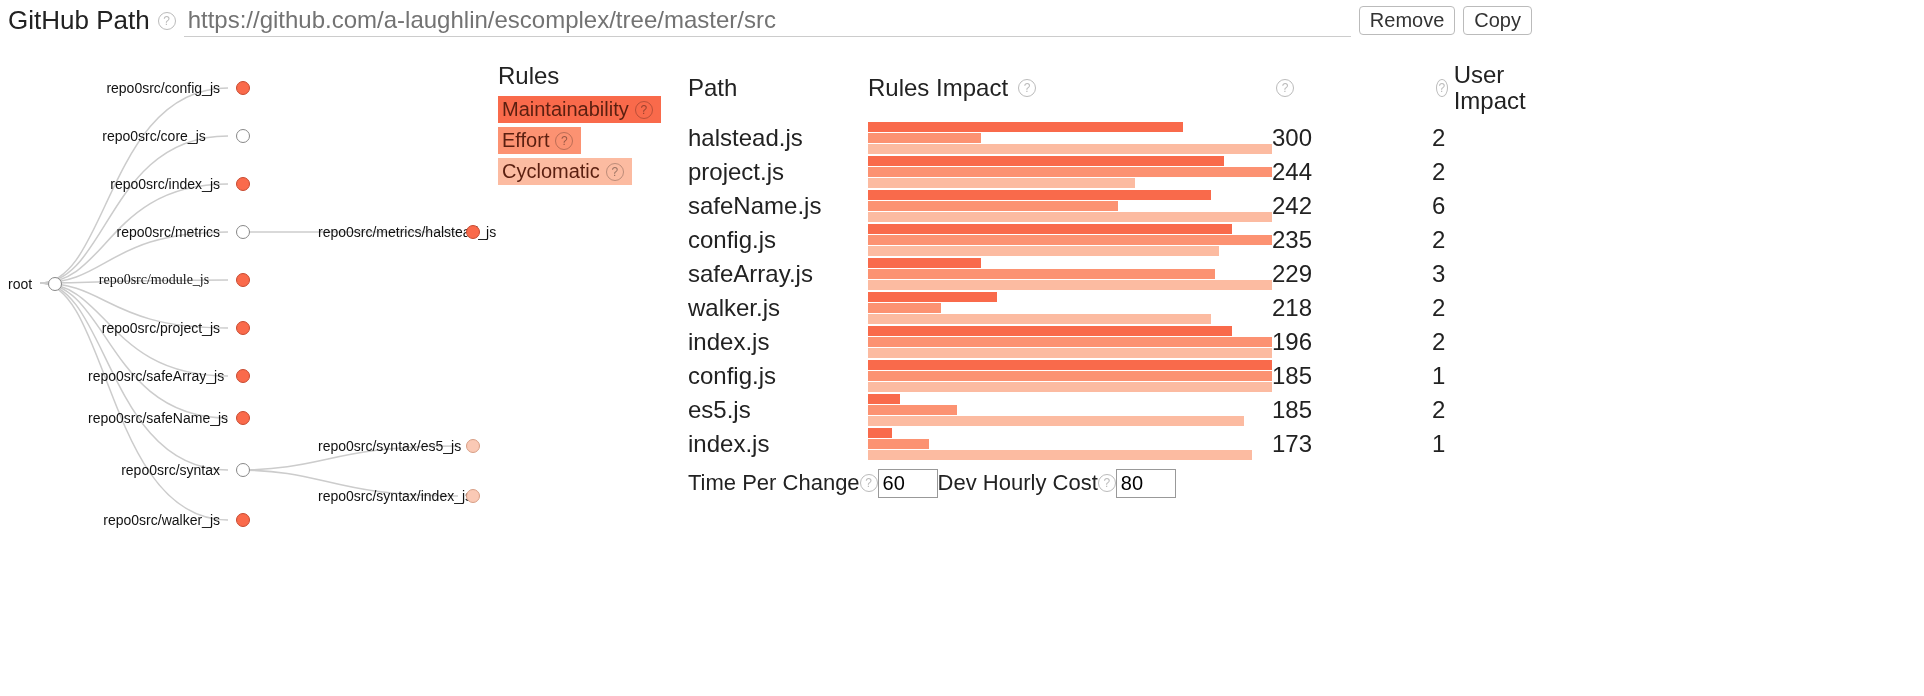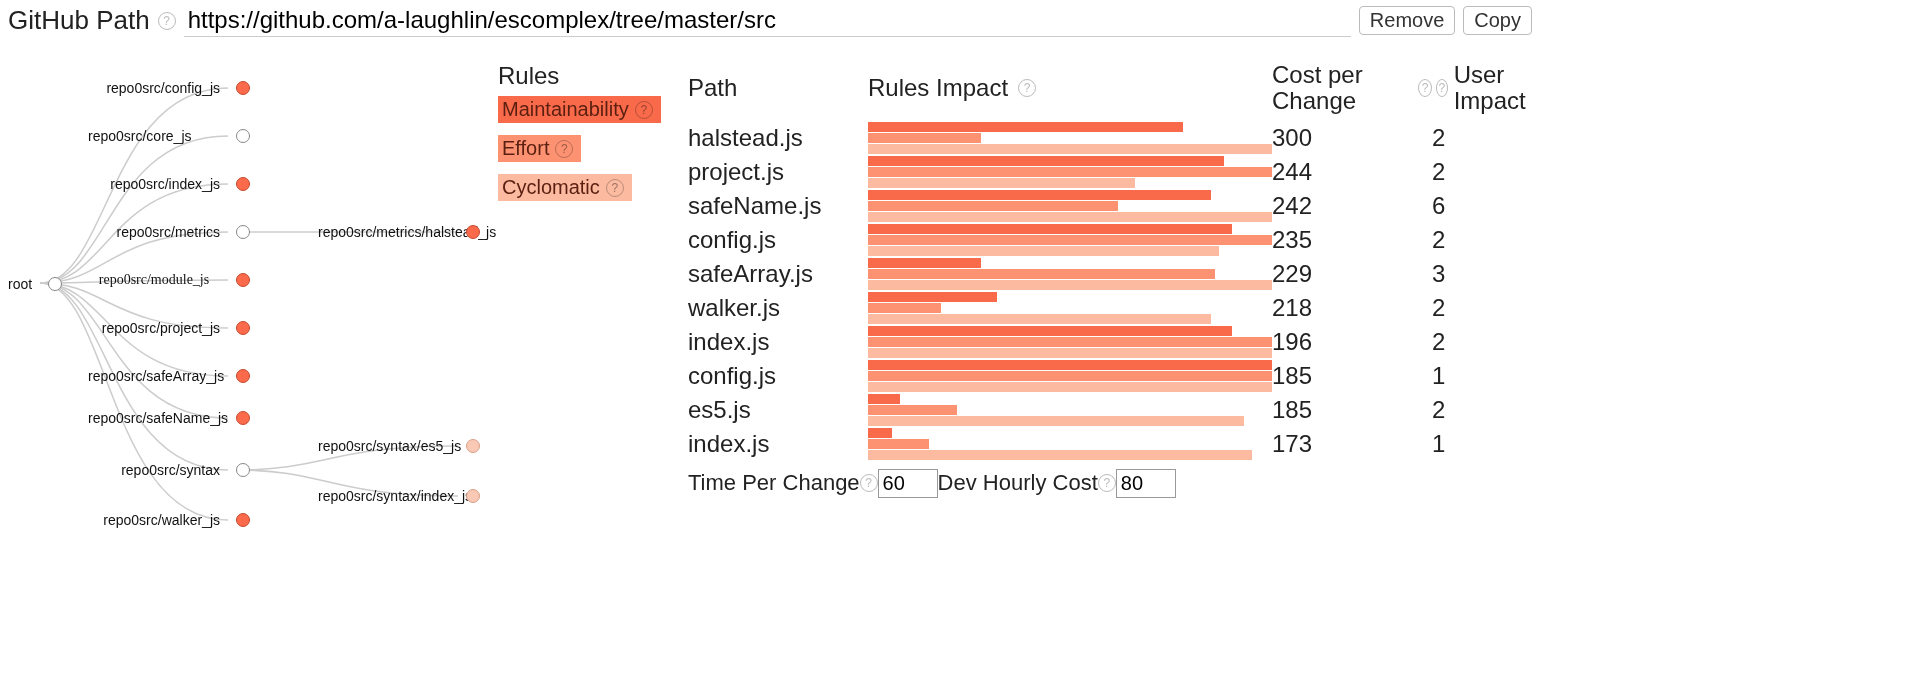--- a/index.html
+++ b/index.html
@@ -1,34 +1,34 @@
 <!DOCTYPE html>
 <html><head>
 <meta charset="utf-8">
 <style>
   html,body{margin:0;padding:0;font-family:-apple-system,BlinkMacSystemFont,"Helvetica Neue",Arial,sans-serif;color:#222;background:#fff;}
   *{box-sizing:border-box;}
   .wrap{width:1540px;padding:4px 8px;}
   .topbar{display:flex;align-items:center;gap:8px;margin-bottom:21px;}
   .label-gh{font-size:26px;white-space:nowrap;}
   .help{display:inline-flex;align-items:center;justify-content:center;width:18px;height:18px;border:1px solid #bbb;border-radius:50%;color:#bbb;font-size:12px;line-height:1;cursor:default;}
-  .url-input{flex:1;font-size:24px;border:none;border-bottom:1px solid #ccc;padding:2px 4px;outline:none;color:#000000;}
+  .url-input{flex:1;font-size:24px;border:none;border-bottom:1px solid #ccc;padding:2px 4px;outline:none;color:#737373;}
   .btn{font-size:20px;border:1px solid #bbb;border-radius:4px;background:#fff;padding:2px 10px;cursor:pointer;color:#333;}
   .cols{display:flex;align-items:flex-start;}
   
   .tree{position:relative;width:490px;height:480px;flex:0 0 490px;}
   .node{position:absolute;display:flex;align-items:center;gap:16px;font-size:14px;color:#111;white-space:nowrap;}
   .node .dot{width:14px;height:14px;border-radius:50%;border:1px solid #888;background:#fff;flex:0 0 14px;}
   .node .dot.filled{background:#fa6a4b;border-color:#c84a30;}
   .node .dot.faded{background:#fac9b5;border-color:#d89f86;}
   .tree svg{position:absolute;left:0;top:0;}
   
   .rules{width:190px;flex:0 0 190px;margin-top:4px;}
   .rules h2{font-size:24px;font-weight:400;margin:0 0 6px 0;}
-  .rule{display:inline-flex;align-items:center;gap:6px;font-size:20px;color:#5a1f10;padding:2px 8px 2px 4px;margin-bottom:12px;cursor:pointer;}
+  .rule{display:inline-flex;align-items:center;gap:6px;font-size:20px;color:#5a1f10;padding:2px 8px 2px 4px;margin-bottom:4px;cursor:pointer;}
   .rule .rhelp{width:18px;height:18px;border:1px solid rgba(0,0,0,.25);border-radius:50%;display:inline-flex;align-items:center;justify-content:center;font-size:12px;color:rgba(0,0,0,.4);}
   
   .table{flex:1;margin-top:4px;}
   .thead,.trow{display:flex;align-items:center;}
   .col-path{width:180px;flex:0 0 180px;font-size:24px;}
   .col-bars{flex:1;position:relative;height:34px;}
   .col-cost{width:160px;flex:0 0 160px;font-size:24px;}
   .col-user{width:100px;flex:0 0 100px;font-size:24px;}
   .thead .col-path,.thead .col-cost,.thead .col-user{font-size:24px;}
   .thead{align-items:center;margin-bottom:6px;}
@@ -80,21 +80,21 @@
       <div class="node" style="left:0;top:218px;">
         <span>root</span>
           <span class="dot"></span>
       </div>
       <div id="tree-nodes">
           <div class="node" style="left: 80px; top: 22px;">
             <span style="width: 132px; text-align: right;">repo0src/config_js</span>
             <span class="dot filled"></span>
           </div>
           <div class="node" style="left: 80px; top: 70px;">
-            <span style="width: 132px; text-align: left;">repo0src/core_js</span>
+            <span style="width: 132px; text-align: center;">repo0src/core_js</span>
             <span class="dot"></span>
           </div>
           <div class="node" style="left: 80px; top: 118px;">
             <span style="width: 132px; text-align: right;">repo0src/index_js</span>
             <span class="dot filled"></span>
           </div>
           <div class="node" style="left: 80px; top: 166px;">
             <span style="width: 132px; text-align: right;">repo0src/metrics</span>
             <span class="dot"></span>
           </div>
@@ -156,21 +156,20 @@
     </div>
 
     <div class="table">
       <div class="thead">
         <div class="col-path"><span class="hdr">Path</span></div>
         <div class="col-bars hdr-flex" style="height:auto;">
           <span class="hdr">Rules Impact</span>
           <span class="help">?</span>
         </div>
         <div class="col-cost hdr-flex">
-          <span class="hdr">Cost per Change</span>
           <span class="help">?</span>
         </div>
         <div class="col-user hdr-flex">
           <span class="help">?</span>
           <span class="hdr">User Impact</span>
         </div>
       </div>
       <div id="rows">
           <div class="trow">
             <div class="col-path">halstead.js</div>

